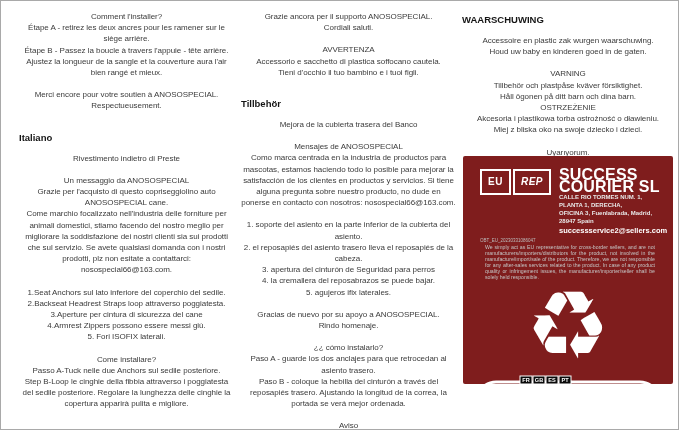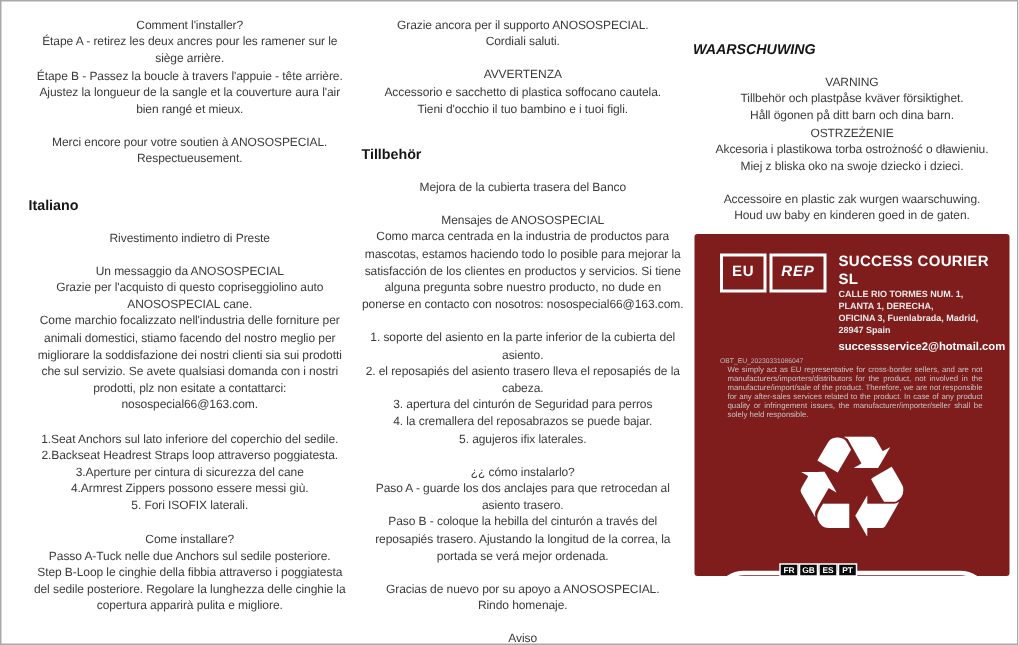--- a/index.html
+++ b/index.html
@@ -9,35 +9,35 @@
     font-family:"Liberation Sans",sans-serif;color:#3b3b3b;overflow:hidden;
   }
   .col{position:absolute;top:10px;width:215px;}
   .col .p{
     margin:0 0 11px 0;font-size:8px;line-height:11.2px;
     white-space:pre-line;letter-spacing:-0.05px;color:#3b3b3b;text-align:center;
   }
   .col .h{
     margin:20px 0 10px 0;font-size:9.5px;font-weight:bold;color:#151515;
   }
-  .col .h:first-child{margin-top:17px;font-style:italic;}
+  .col .h:first-child{margin-top:3px;}
   
   .black-box{
     position:absolute;left:462px;top:155px;width:210px;height:228px;
     background:#7f1d1d;border-radius:2px;color:#ffffff;overflow:hidden;
   }
   .badge-row{display:flex;align-items:flex-start;margin:13px 10px 0 17px;}
   .eu-rep{display:flex;}
   .eu-rep .cell{
     border:2px solid #ffffff;color:#ffffff;font-weight:bold;font-size:10px;
     padding:6px 6px;line-height:10px;letter-spacing:0.5px;
   }
   .eu-rep .cell + .cell{margin-left:2px;font-style:italic;}
   .company-info{margin-left:8px;min-width:0;}
-  .company-name{font-size:10px;font-weight:bold;letter-spacing:0.2px;line-height:12px;}
+  .company-name{font-size:16px;font-weight:bold;letter-spacing:0.2px;line-height:12px;}
   .company-addr{font-size:6px;font-weight:bold;line-height:7.5px;color:#e8e8e8;margin-top:1px;}
   .company-email{font-size:7.5px;font-weight:bold;line-height:9px;margin-top:1px;}
   .reg-id{font-size:4.5px;color:#bdbdbd;margin:3px 0 0 17px;line-height:5px;}
   .disclaimer{
     font-size:5.2px;line-height:6px;color:#c4c4c4;margin:1px 18px 0 22px;
     text-align:justify;
   }
   .recycle-wrap{text-align:center;height:90px;margin-top:0px;}
   .recycle-glyph{
     font-family:"DejaVu Sans",sans-serif;font-size:94px;line-height:92px;
@@ -79,56 +79,56 @@
 Tieni d'occhio il tuo bambino e i tuoi figli.</p>
       <div class="h">Tillbehör</div>
       <p class="p">Mejora de la cubierta trasera del Banco</p>
       <p class="p">Mensajes de ANOSOSPECIAL
 Como marca centrada en la industria de productos para mascotas, estamos haciendo todo lo posible para mejorar la satisfacción de los clientes en productos y servicios. Si tiene alguna pregunta sobre nuestro producto, no dude en ponerse en contacto con nosotros: nosospecial66@163.com.</p>
       <p class="p">1. soporte del asiento en la parte inferior de la cubierta del asiento.
 2. el reposapiés del asiento trasero lleva el reposapiés de la cabeza.
 3. apertura del cinturón de Seguridad para perros
 4. la cremallera del reposabrazos se puede bajar.
 5. agujeros ifix laterales.</p>
+      <p class="p">Gracias de nuevo por su apoyo a ANOSOSPECIAL.
+Rindo homenaje.</p>
       <p class="p">¿¿ cómo instalarlo?
 Paso A - guarde los dos anclajes para que retrocedan al asiento trasero.
 Paso B - coloque la hebilla del cinturón a través del reposapiés trasero. Ajustando la longitud de la correa, la portada se verá mejor ordenada.</p>
-      <p class="p">Gracias de nuevo por su apoyo a ANOSOSPECIAL.
-Rindo homenaje.</p>
       <p class="p">Aviso
 Accesorios y advertencia de asfixia de bolsas de plástico.
 Preste mucha atención a su bebé y a sus hijos.</p>
     </div>
   <div class="col" style="left:461px;width:212px">
       <div class="h">WAARSCHUWING</div>
+      <p class="p">Accessoire en plastic zak wurgen waarschuwing.
+Houd uw baby en kinderen goed in de gaten.</p>
       <p class="p">VARNING
 Tillbehör och plastpåse kväver försiktighet.
 Håll ögonen på ditt barn och dina barn.
 OSTRZEŻENIE
 Akcesoria i plastikowa torba ostrożność o dławieniu.
 Miej z bliska oko na swoje dziecko i dzieci.</p>
-      <p class="p">Accessoire en plastic zak wurgen waarschuwing.
-Houd uw baby en kinderen goed in de gaten.</p>
       <p class="p">Uyarıyorum.
 Aksesör ve Plastik çantası boğulma uyan.
 Bebeklerine ve çocuklarına göz kulak ol.</p>
     </div>
 
   <div class="black-box">
 
     <div class="badge-row">
       <div class="eu-rep">
         <div class="cell">EU</div>
         <div class="cell">REP</div>
       </div>
       <div class="company-info">
         <div class="company-name">SUCCESS COURIER SL</div>
         <div class="company-addr">CALLE RIO TORMES NUM. 1, PLANTA 1, DERECHA,</div>
         <div class="company-addr">OFICINA 3, Fuenlabrada, Madrid, 28947 Spain</div>
-        <div class="company-email">successservice2@hotmail.com</div>
+        <div class="company-email">successservice2@sellers.com</div>
       </div>
     </div>
 
     <div class="reg-id">OBT_EU_20230331086047</div>
     <div class="disclaimer">We simply act as EU representative for cross-border sellers, and are not manufacturers/importers/distributors for the product, not involved in the manufacture/import/sale of the product. Therefore, we are not responsible for any after-sales services related to the product. In case of any product quality or infringement issues, the manufacturer/importer/seller shall be solely held responsible.</div>
 
     <div class="recycle-wrap">
       <span class="recycle-glyph">♻</span>
     </div>
 

